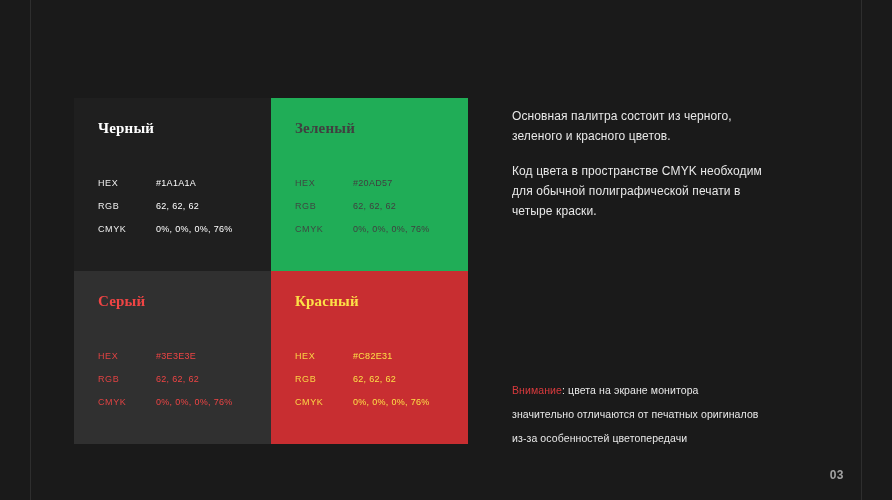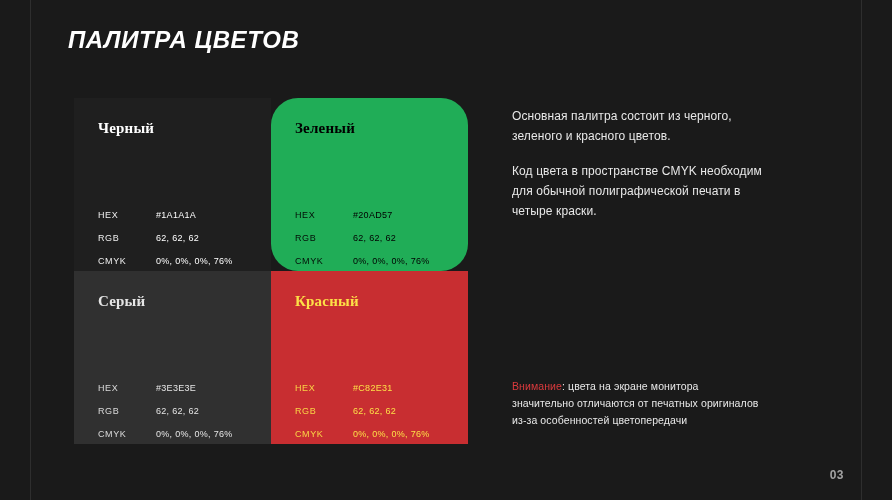--- a/index.html
+++ b/index.html
@@ -62,41 +62,40 @@
     font-weight: bold;
     letter-spacing: 0.2px;
     margin-bottom: 0;
     font-family: Liberation Serif, serif;
   }
   .specs {
     position: absolute;
     left: 24px;
     right: 16px;
     top: 80px;
-    margin-top: 32px;
   }
   .spec-row {
     display: flex;
     align-items: baseline;
     font-size: 9px;
     letter-spacing: 0.6px;
     margin-bottom: 13px;
   }
   .spec-row .k {
     width: 58px;
     flex: 0 0 58px;
     opacity: 0.92;
   }
   .spec-row .v {
     letter-spacing: 0.3px;
   }
 
   .cell-black  { background: #1f1f1f; color: #ffffff; }
-  .cell-green  { background: #20ad57; color: #000000; border-radius: 27px; }
-  .cell-gray   { background: #303030; color: #e5e5e5; }
+  .cell-green  { background: #20ad57; color: #404040; }
+  .cell-gray   { background: #303030; color: #ef4444; }
   .cell-red    { background: #c82e31; color: #fde047; }
 
   
   .copy {
     position: absolute;
     left: 512px;
     top: 106px;
     width: 250px;
     font-size: 12px;
     line-height: 20px;
@@ -105,21 +104,21 @@
   }
   .copy p { margin-bottom: 15px; }
   .copy p:last-child { margin-bottom: 0; }
 
   .note {
     position: absolute;
     left: 512px;
     top: 378px;
     width: 250px;
     font-size: 10.5px;
-    line-height: 17px;
+    line-height: 24px;
     color: #e8e8e8;
     letter-spacing: 0.1px;
   }
   .note .warn { color: #d93a3d; }
 
   .pagenum {
     position: absolute;
     right: 48px;
     bottom: 18px;
     font-size: 12px;
@@ -129,21 +128,20 @@
   }
 </style>
 </head>
 <body>
 
 <div class="slide">
 
   <div class="rule left"></div>
   <div class="rule right"></div>
 
-  <div class="title">ПАЛИТРА ЦВЕТОВ</div>
 
   <div class="grid">
 
     <div class="cell cell-black">
       <div class="cname">Черный</div>
       <div class="specs">
         <div class="spec-row">
           <span class="k">HEX</span>
           <span class="v">#1A1A1A</span>
         </div>

